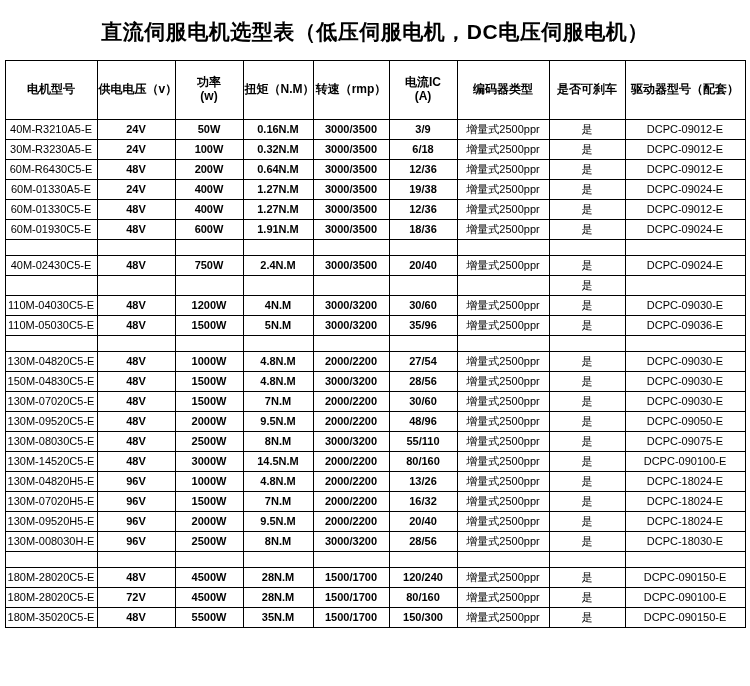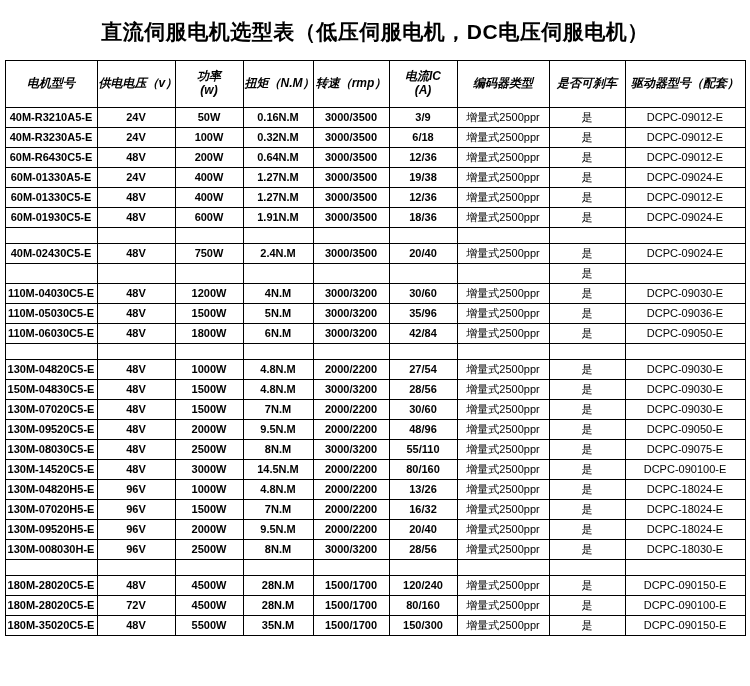--- a/index.html
+++ b/index.html
@@ -43,30 +43,29 @@
     padding: 1px 1px;
     line-height: 1.15;
     height: 17px;
     overflow: hidden;
     white-space: nowrap;
   }
   table.spec th {
     font-weight: bold;
     font-size: 12px;
     height: 34px;
-    padding: 6px 1px;
-    font-style: italic;
+    padding: 12px 1px;
   }
   table.spec th .sub {
     display: block;
     font-weight: bold;
     font-size: 12px;
   }
   td.model {
-    font-weight: bold;
+    font-weight: normal;
     font-size: 11px;
   }
   td.volt, td.power, td.torque, td.speed, td.current {
     font-weight: bold;
     font-size: 11px;
   }
   td.enc, td.brake, td.driver {
     font-weight: normal;
     font-size: 11px;
   }
@@ -121,21 +120,21 @@
           <td class="volt">24V</td>
           <td class="power">50W</td>
           <td class="torque">0.16N.M</td>
           <td class="speed">3000/3500</td>
           <td class="current">3/9</td>
           <td class="enc">增量式2500ppr</td>
           <td class="brake">是</td>
           <td class="driver">DCPC-09012-E</td>
         </tr>
         <tr>
-          <td class="model">40M-R3230A5-E</td>
+          <td class="model">30M-R3230A5-E</td>
           <td class="volt">24V</td>
           <td class="power">100W</td>
           <td class="torque">0.32N.M</td>
           <td class="speed">3000/3500</td>
           <td class="current">6/18</td>
           <td class="enc">增量式2500ppr</td>
           <td class="brake">是</td>
           <td class="driver">DCPC-09012-E</td>
         </tr>
         <tr>
@@ -230,31 +229,20 @@
           <td class="model">110M-05030C5-E</td>
           <td class="volt">48V</td>
           <td class="power">1500W</td>
           <td class="torque">5N.M</td>
           <td class="speed">3000/3200</td>
           <td class="current">35/96</td>
           <td class="enc">增量式2500ppr</td>
           <td class="brake">是</td>
           <td class="driver">DCPC-09036-E</td>
         </tr>
-        <tr>
-          <td class="model">110M-06030C5-E</td>
-          <td class="volt">48V</td>
-          <td class="power">1800W</td>
-          <td class="torque">6N.M</td>
-          <td class="speed">3000/3200</td>
-          <td class="current">42/84</td>
-          <td class="enc">增量式2500ppr</td>
-          <td class="brake">是</td>
-          <td class="driver">DCPC-09050-E</td>
-        </tr>
         <tr class="spacer">
           <td class="model"></td>
           <td class="volt"></td>
           <td class="power"></td>
           <td class="torque"></td>
           <td class="speed"></td>
           <td class="current"></td>
           <td class="enc"></td>
           <td class="brake"></td>
           <td class="driver"></td>

